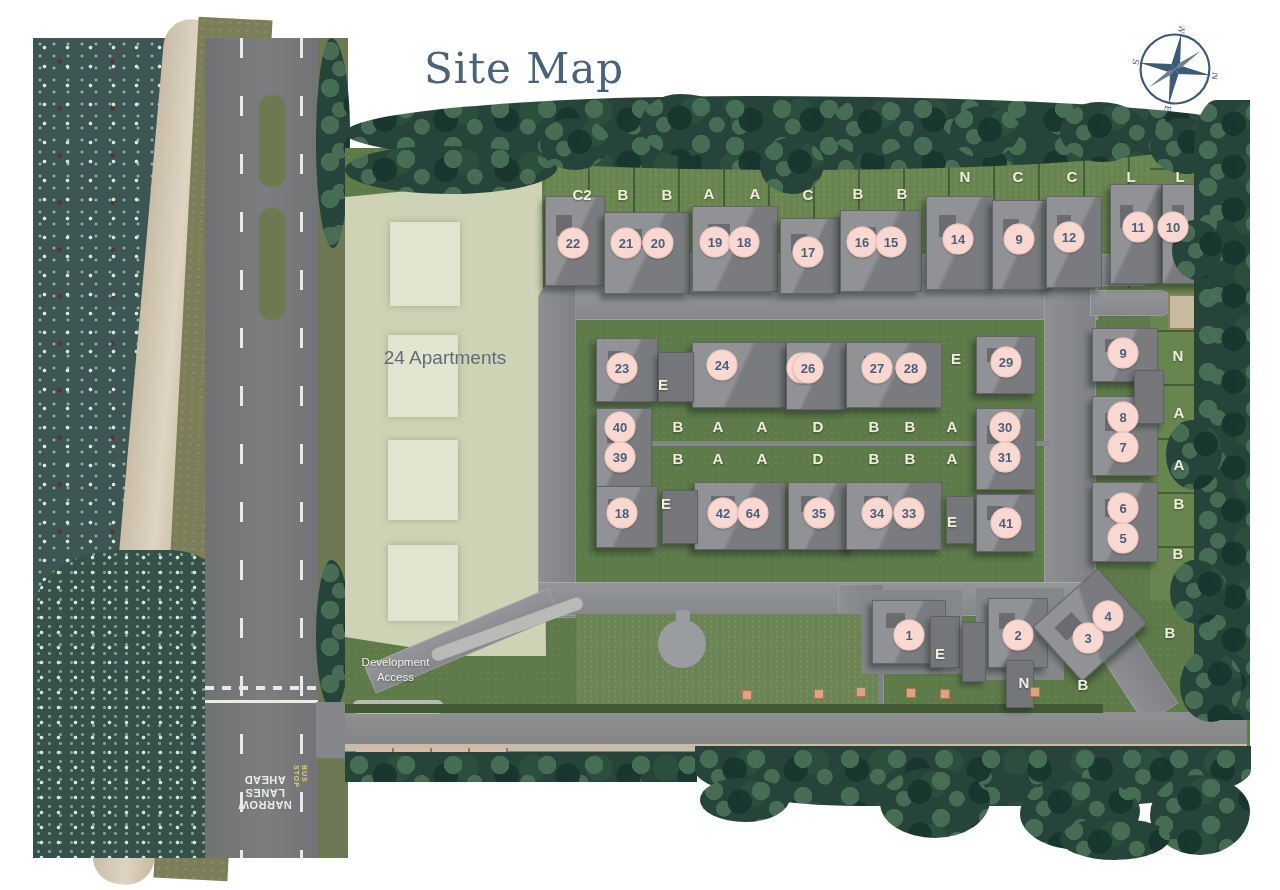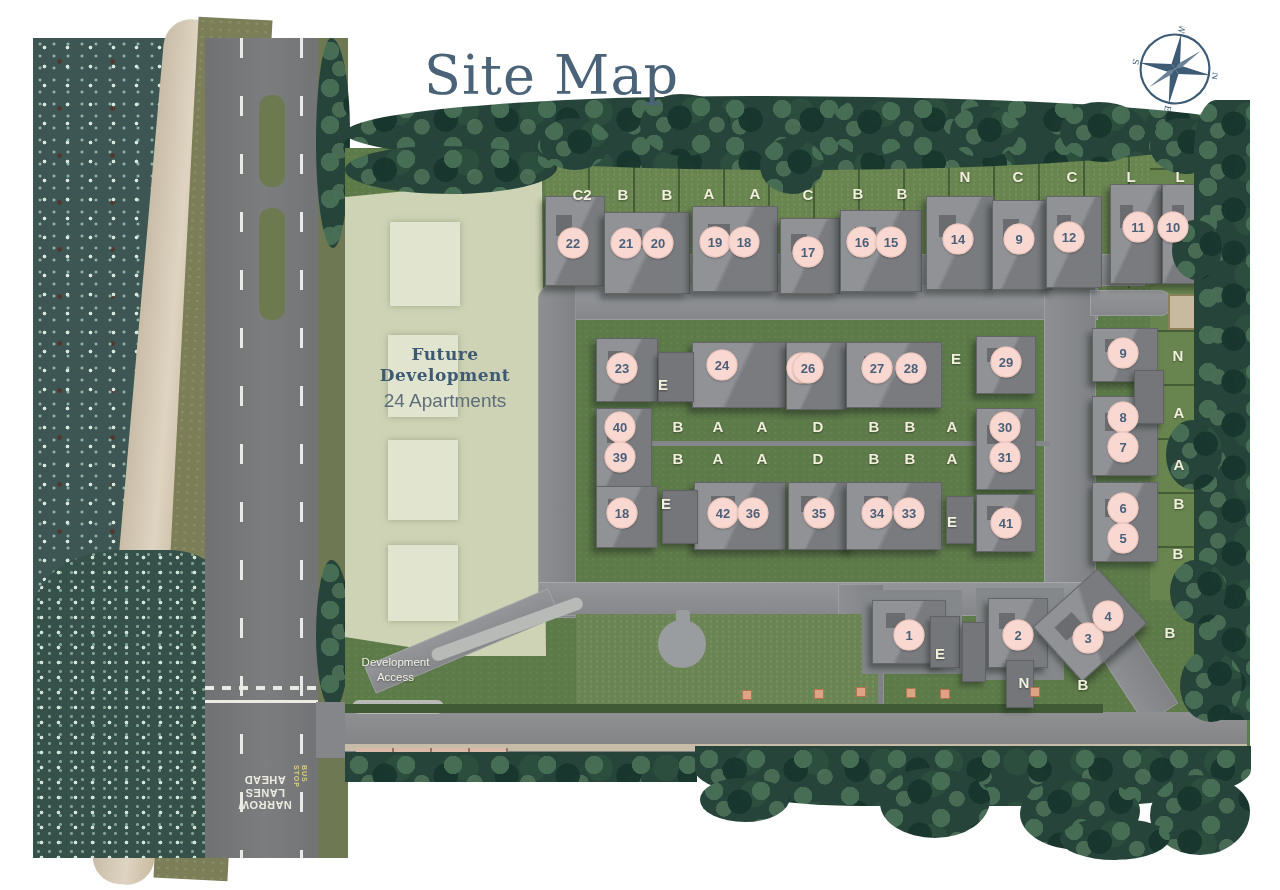--- a/index.html
+++ b/index.html
@@ -1,21 +1,21 @@
 <!DOCTYPE html>
 <html><head>
 <meta charset="utf-8">
 <style>
   html,body{margin:0;padding:0;background:#ffffff;}
   #page{position:relative;width:1280px;height:890px;background:#ffffff;overflow:hidden;
         font-family:"Liberation Sans",sans-serif;}
   .abs{position:absolute;}
 
   
-  .title{left:424px;top:44px;font-family:"DejaVu Serif",serif;font-size:54px;color:#4b6378;letter-spacing:1px;}
+  .title{left:424px;top:44px;font-family:"DejaVu Serif",serif;font-size:42px;color:#4b6378;letter-spacing:1px;}
   .subtitle{left:601px;top:50px;font-size:20px;color:#4d5d6b;line-height:1.35;}
 
   
   .water{left:33px;top:38px;width:140px;height:820px;background-color:#3e5653;
     background-image:radial-gradient(circle,#d5e6dd 0 1.6px,transparent 2.2px),
                      radial-gradient(circle,#8fb4a5 0 1.2px,transparent 1.8px),
                      radial-gradient(circle,#52372f 0 2px,transparent 2.6px);
     background-size:23px 19px,14px 12px,53px 47px;}
   .shrub{left:33px;top:550px;width:195px;height:308px;background-color:#35514a;
     background-image:radial-gradient(circle,#cfe3d8 0 1.6px,transparent 2.2px),
@@ -302,41 +302,37 @@
       <div class="abs plot" style="left: 808px; top: 368px;">26</div>
       <div class="abs plot" style="left: 877px; top: 368px;">27</div>
       <div class="abs plot" style="left: 911px; top: 368px;">28</div>
       <div class="abs plot" style="left: 1006px; top: 362px; text-align: right;">29</div>
       <div class="abs plot" style="left: 620px; top: 427px;">40</div>
       <div class="abs plot" style="left: 620px; top: 457px;">39</div>
       <div class="abs plot" style="left: 1005px; top: 427px;">30</div>
       <div class="abs plot" style="left: 1005px; top: 457px;">31</div>
       <div class="abs plot" style="left: 622px; top: 513px;">18</div>
       <div class="abs plot" style="left: 723px; top: 513px;">42</div>
-      <div class="abs plot" style="left: 753px; top: 513px;">36</div>
+      <div class="abs plot" style="left: 753px; top: 513px;">64</div>
       <div class="abs plot" style="left: 819px; top: 513px;">35</div>
       <div class="abs plot" style="left: 877px; top: 513px;">34</div>
       <div class="abs plot" style="left: 909px; top: 513px;">33</div>
       <div class="abs plot" style="left: 1006px; top: 523px;">41</div>
       <div class="abs plot" style="left: 1123px; top: 353px;">9</div>
       <div class="abs plot" style="left: 1123px; top: 417px;">8</div>
       <div class="abs plot" style="left: 1123px; top: 447px;">7</div>
       <div class="abs plot" style="left: 1123px; top: 508px;">6</div>
       <div class="abs plot" style="left: 1123px; top: 538px;">5</div>
       <div class="abs plot" style="left: 909px; top: 635px;">1</div>
       <div class="abs plot" style="left: 1018px; top: 635px;">2</div>
       <div class="abs plot" style="left: 1088px; top: 638px;">3</div>
       <div class="abs plot" style="left: 1108px; top: 616px;">4</div>
     </div>
 
   <div class="abs futuretext">
-    <div class="l1">
-      <div>Future</div>
-      <div>Development</div>
-    </div>
     <div class="l3">24 Apartments</div>
   </div>
 
   <div class="abs pedtext">
     <div>Development</div>
     <div>Access</div>
   </div>
 
   <div class="abs title">Site Map</div>
 

